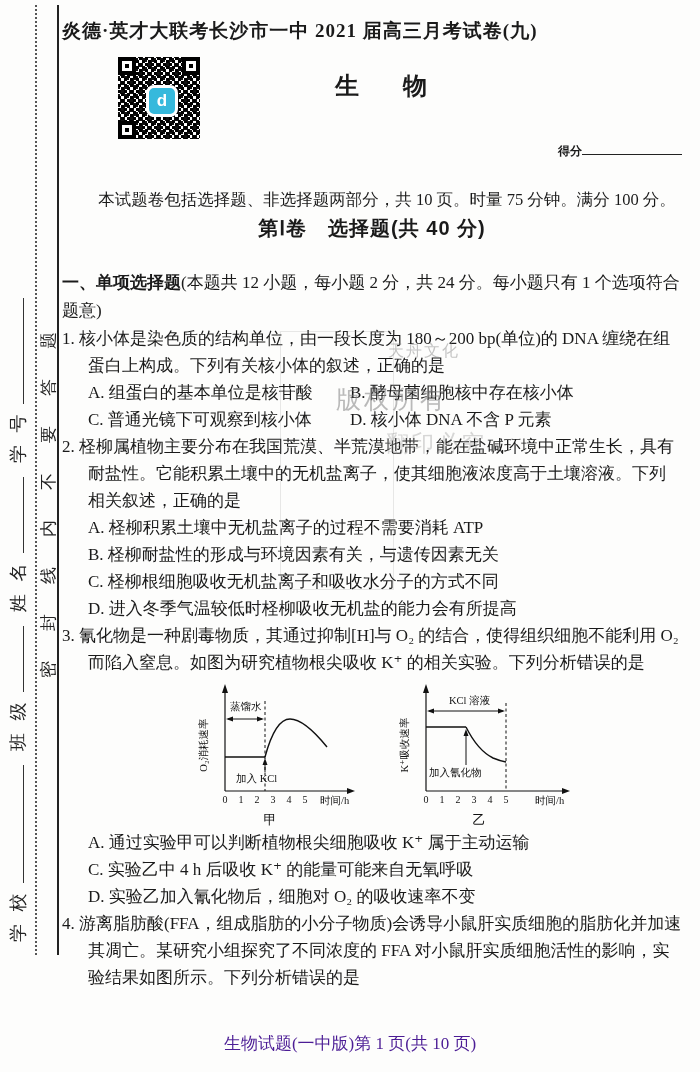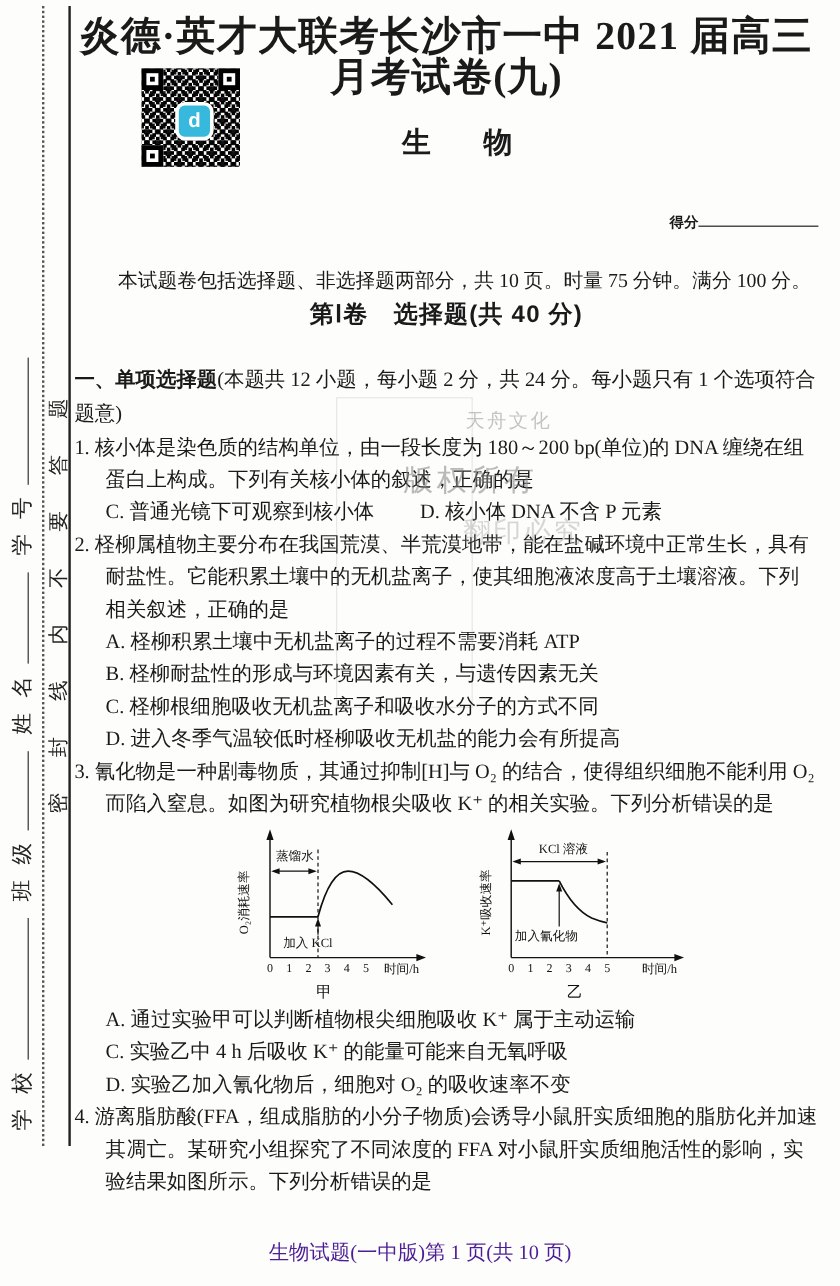--- a/index.html
+++ b/index.html
@@ -13,21 +13,21 @@
   .fields .blank{display:inline-block;border-bottom:1.2px solid #333;vertical-align:baseline;margin:0 6px;}
   .seal{left:37px;top:678px;font-size:17px;letter-spacing:30px;color:#222;}
   
   .wm{position:absolute;z-index:5;pointer-events:none;font-family:"Liberation Sans",sans-serif;}
   .wm-box{left:280px;top:331px;width:112px;height:257px;border:1px solid rgba(120,120,120,.16);}
   .wm-t1{left:388px;top:341px;font-size:16px;letter-spacing:2px;color:rgba(140,140,140,.5);}
   .wm-t2{left:336px;top:383px;font-size:25px;letter-spacing:3px;color:rgba(130,130,130,.55);}
   .wm-t3{left:386px;top:428px;font-size:23px;letter-spacing:2px;color:rgba(150,150,150,.38);}
   
   .content{position:absolute;left:62px;top:0;width:620px;z-index:2;}
-  .title{margin-top:14px;font-size:33px;line-height:34px;font-weight:900;text-align:center;letter-spacing:1px;
+  .title{margin-top:14px;font-size:19px;line-height:34px;font-weight:900;text-align:left;letter-spacing:1px;
          font-family:"Liberation Serif","DejaVu Serif",serif;}
   .subject{margin-top:16px;font-size:24px;line-height:44px;font-weight:bold;text-align:center;letter-spacing:10px;transform:translateX(14px);}
   .qr{position:absolute;left:56px;top:57px;width:82px;height:82px;
       background:
         conic-gradient(#000 25%,#fff 0 50%,#000 0 75%,#fff 0) 0 0/6px 6px,
         conic-gradient(#111 25%,#fff 0 50%,#111 0 75%,#fff 0) 2px 1px/9px 9px;
       background-blend-mode:multiply;}
   .finder{position:absolute;width:18px;height:18px;border:4px solid #000;background:#fff;box-sizing:border-box;}
   .finder::after{content:"";position:absolute;left:3px;top:3px;width:4px;height:4px;background:#000;}
   .f-tl{left:0;top:0}.f-tr{right:0;top:0}.f-bl{left:0;bottom:0}
@@ -89,20 +89,24 @@
 
   <div class="intro">本试题卷包括选择题、非选择题两部分，共 10 页。时量 75 分钟。满分 100 分。</div>
 
   <div class="section-title">第Ⅰ卷　选择题(共 40 分)</div>
 
   <div class="group-head">
     <span class="gh-bold">一、单项选择题</span><span>(本题共 12 小题，每小题 2 分，共 24 分。每小题只有 1 个选项符合题意)</span>
   </div>
 
   <div class="q"><span>1.</span> <span>核小体是染色质的结构单位，由一段长度为 180～200 bp(单位)的 DNA 缠绕在组蛋白上构成。下列有关核小体的叙述，正确的是</span></div>
+  <div class="opt-row">
+    <div class="o1">A. 组蛋白的基本单位是核苷酸</div>
+    <div class="o2">B. 酵母菌细胞核中存在核小体</div>
+  </div>
   <div class="opt-row">
     <div class="o1">C. 普通光镜下可观察到核小体</div>
     <div class="o2">D. 核小体 DNA 不含 P 元素</div>
   </div>
 
   <div class="q"><span>2.</span> <span>柽柳属植物主要分布在我国荒漠、半荒漠地带，能在盐碱环境中正常生长，具有耐盐性。它能积累土壤中的无机盐离子，使其细胞液浓度高于土壤溶液。下列相关叙述，正确的是</span></div>
   <div class="opt-line">A. 柽柳积累土壤中无机盐离子的过程不需要消耗 ATP</div>
   <div class="opt-line">B. 柽柳耐盐性的形成与环境因素有关，与遗传因素无关</div>
   <div class="opt-line">C. 柽柳根细胞吸收无机盐离子和吸收水分子的方式不同</div>
   <div class="opt-line">D. 进入冬季气温较低时柽柳吸收无机盐的能力会有所提高</div>

